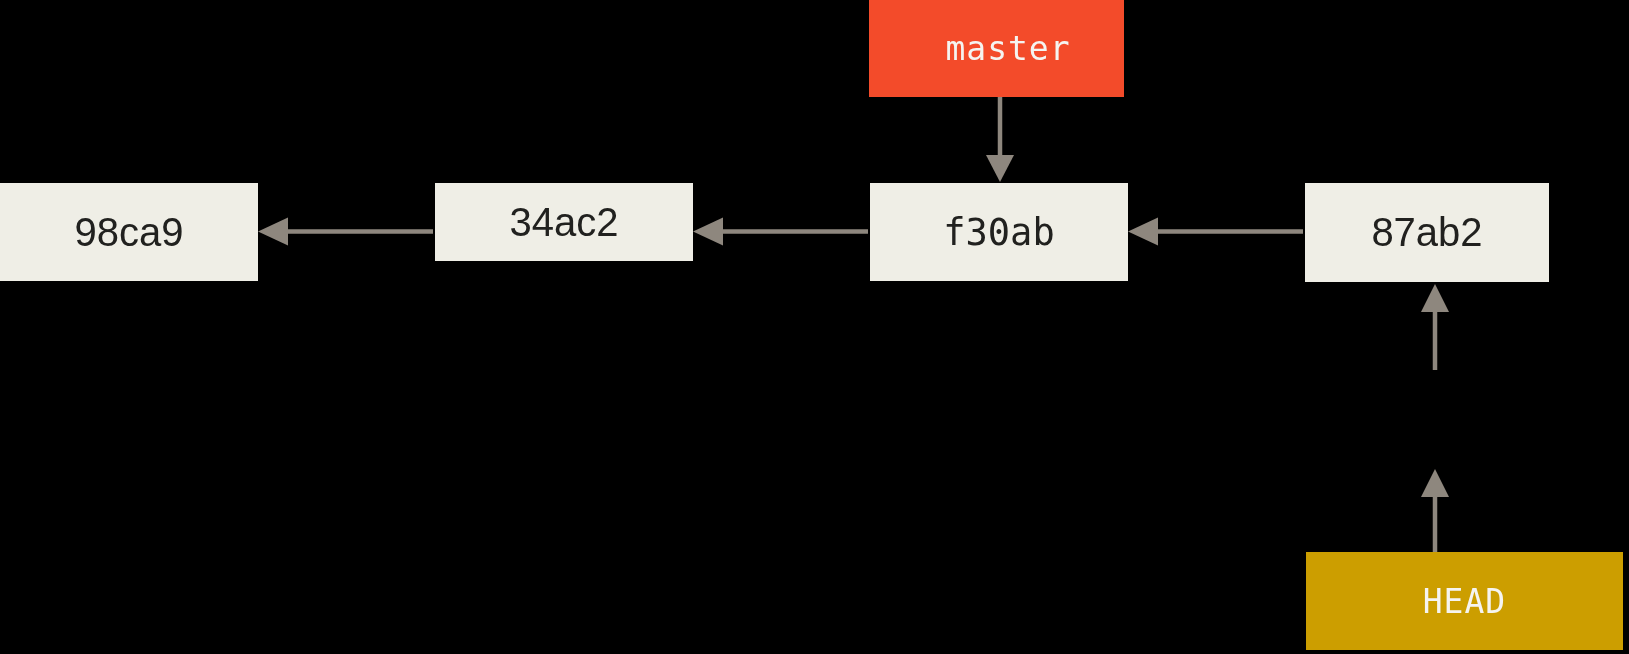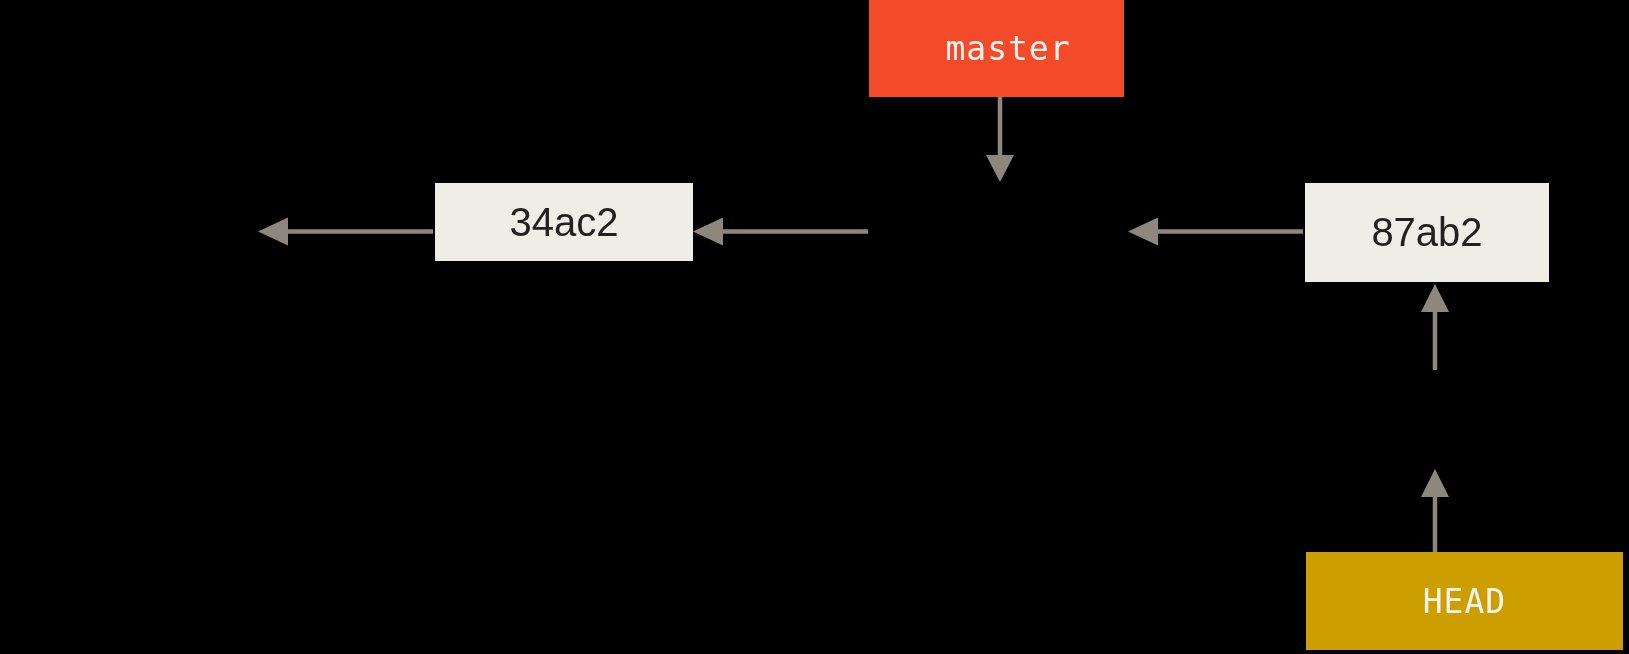--- a/index.html
+++ b/index.html
@@ -86,22 +86,24 @@
       <polygon points="1435,284 1421,312 1449,312"></polygon>
     </g>
     <g>
       <line x1="1435" y1="553" x2="1435" y2="496"></line>
       <polygon points="1435,469 1421,497 1449,497"></polygon>
     </g>
   </svg>
 
   <div class="box branch label" style="left:869px; top:0; width:255px; height:97px;padding-left:23px;">master</div>
 
+  <div class="box commit" style="left:0; top:183px; width:258px; height:98px;">98ca9</div>
 
   <div class="box commit" style="left:435px; top:183px; width:258px; height:78px;">34ac2</div>
 
+  <div class="box commit mono" style="left:870px; top:183px; width:258px; height:98px;">f30ab</div>
 
   <div class="box commit" style="left:1305px; top:183px; width:244px; height:99px;">87ab2</div>
 
 
   <div class="box head label" style="left:1306px; top:552px; width:317px; height:98px;">HEAD</div>
 
 </div>
 
 </body></html>

